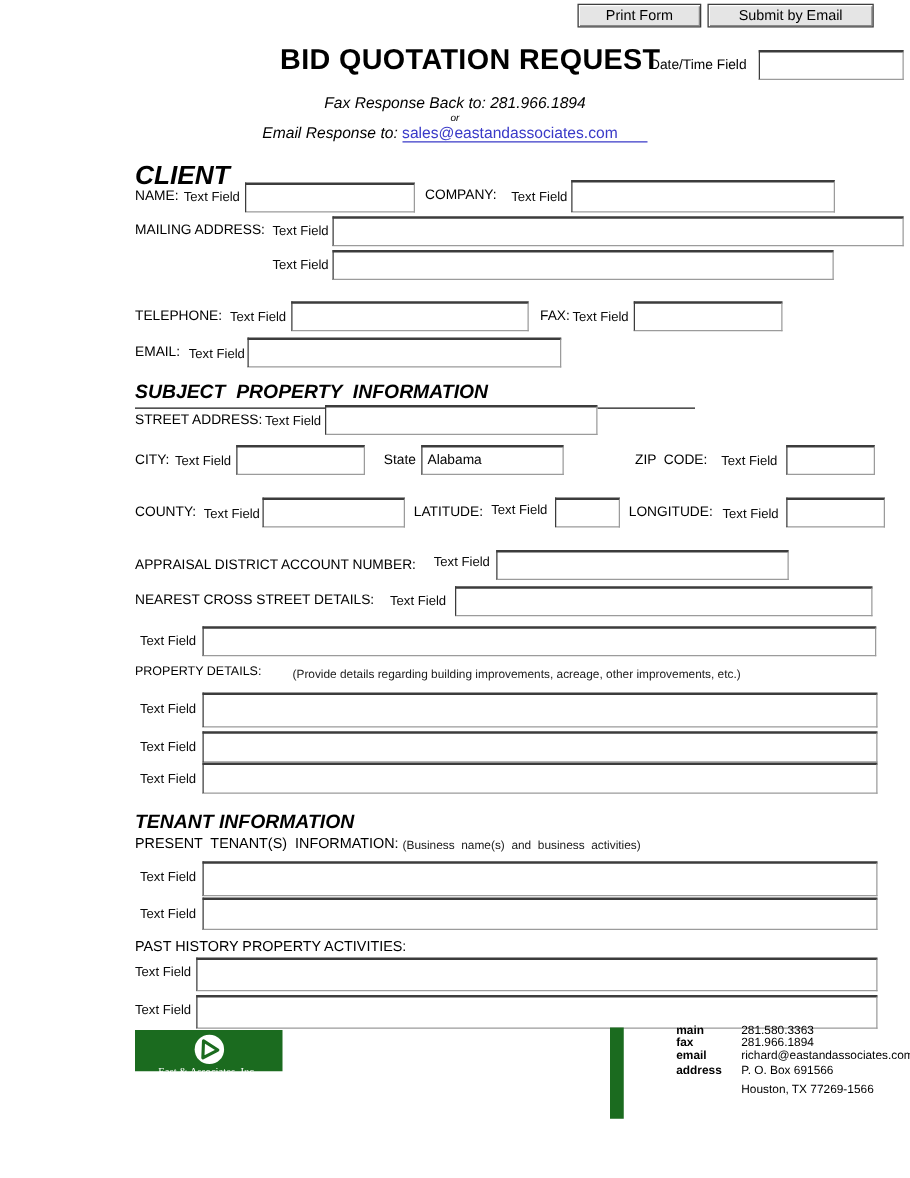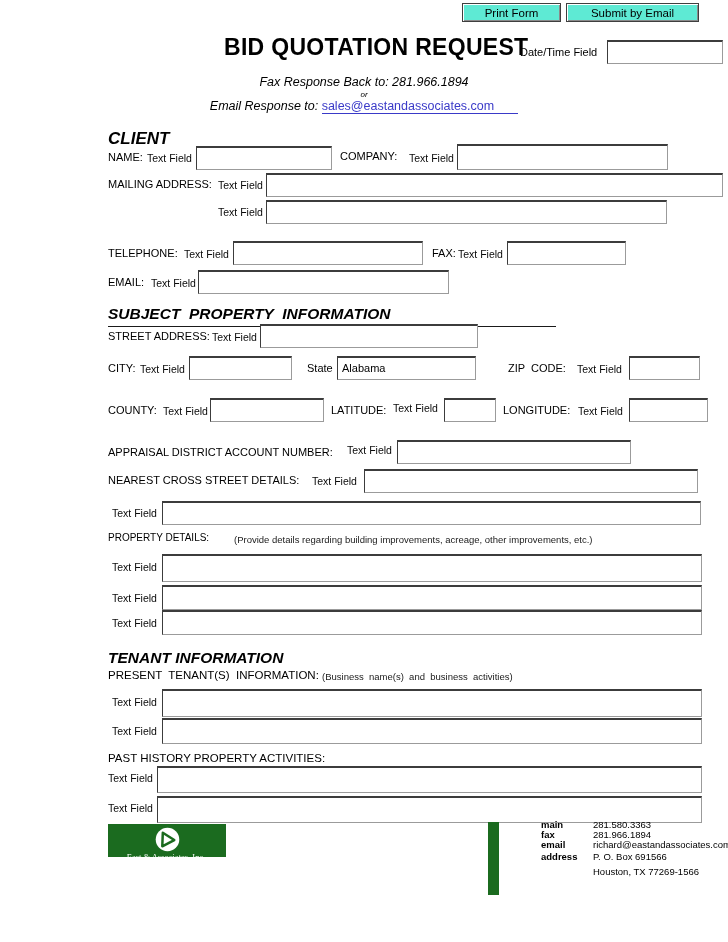--- a/index.html
+++ b/index.html
@@ -1,21 +1,21 @@
 <!DOCTYPE html>
 <html><head>
 <meta charset="utf-8">
 <style>
   * { margin:0; padding:0; box-sizing:border-box; }
   body { background:#ffffff; font-family:"Liberation Sans", sans-serif; color:#000; }
   .page { position:relative; width:728px; height:942px; background:#fff; overflow:hidden; }
 
   .btn {
     position:absolute; height:19px; font-size:11.5px; color:#000;
-    background:#5eead4; border:1px solid #3f3f3f;
+    background:#e5e5e5; border:1px solid #3f3f3f;
     box-shadow: inset 1px 1px 0 #ffffff, inset -1px -1px 0 #8a8a8a;
     font-family:"Liberation Sans", sans-serif; cursor:pointer;
   }
 
   .title { position:absolute; font-size:23px; font-weight:bold; letter-spacing:0.3px; white-space:pre; }
 
   .lbl  { position:absolute; font-size:11px; color:#000; white-space:pre; }
   .tfl  { position:absolute; font-size:10.5px; color:#0a0a0a; white-space:pre; }
   .hint { position:absolute; font-size:9.5px; color:#1a1a1a; white-space:pre; }
   .sec  { position:absolute; font-weight:bold; font-style:italic; white-space:pre; }
@@ -55,21 +55,21 @@
   <div class="title" style="left:224px; top:34px;">BID QUOTATION REQUEST</div>
   <div class="lbl" style="left:520px; top:46px;">Date/Time Field</div>
   <input class="fld" style="left: 607px; top: 40px; width: 116px; height: 24px;">
 
   <div class="center-line italic" style="top:75px; font-size:12.5px;">Fax Response Back to:  281.966.1894</div>
   <div class="center-line italic" style="top:90px; font-size:8px;">or</div>
   <div class="center-line" style="top:99px; font-size:12.5px;">
     <span class="italic">Email Response to: </span><a href="#" class="link">sales@eastandassociates.com</a>
   </div>
 
-  <div class="sec" style="left:108px; top:129px; font-size:17px;">CLIENT</div>
+  <div class="sec" style="left:108px; top:129px; font-size:21px;">CLIENT</div>
 
   <div class="lbl" style="left:108px; top:151px;">NAME:</div>
   <div class="tfl" style="left:147px; top:152px;">Text Field</div>
   <input class="fld" style="left: 196px; top: 146px; width: 136px; height: 24px;">
 
   <div class="lbl" style="left:340px; top:150px;">COMPANY:</div>
   <div class="tfl" style="left:409px; top:152px;">Text Field</div>
   <input class="fld" style="left: 457px; top: 144px; width: 211px; height: 26px;">
 
   <div class="lbl" style="left:108px; top:178px;">MAILING ADDRESS:</div>
@@ -96,21 +96,21 @@
 
   <div class="lbl" style="left:108px; top:330px;">STREET ADDRESS:</div>
   <div class="tfl" style="left:212px; top:331px;">Text Field</div>
   <input class="fld" style="left: 260px; top: 324px; width: 218px; height: 24px;">
 
   <div class="lbl" style="left:108px; top:362px;">CITY:</div>
   <div class="tfl" style="left:140px; top:363px;">Text Field</div>
   <input class="fld" style="left: 189px; top: 356px; width: 103px; height: 24px;">
 
   <div class="lbl" style="left:307px; top:362px;">State</div>
-  <div class="fld" style="left:337px; top:356px; width:139px; height:24px; line-height:21px;">Alabama</div>
+  <div class="fld" style="left:337px; top:356px; width:114px; height:24px; line-height:21px;">Alabama</div>
 
   <div class="lbl" style="left:508px; top:362px;">ZIP  CODE:</div>
   <div class="tfl" style="left:577px; top:363px;">Text Field</div>
   <input class="fld" style="left: 629px; top: 356px; width: 71px; height: 24px;">
 
   <div class="lbl" style="left:108px; top:404px;">COUNTY:</div>
   <div class="tfl" style="left:163px; top:405px;">Text Field</div>
   <input class="fld" style="left: 210px; top: 398px; width: 114px; height: 24px;">
 
   <div class="lbl" style="left:331px; top:404px;">LATITUDE:</div>

